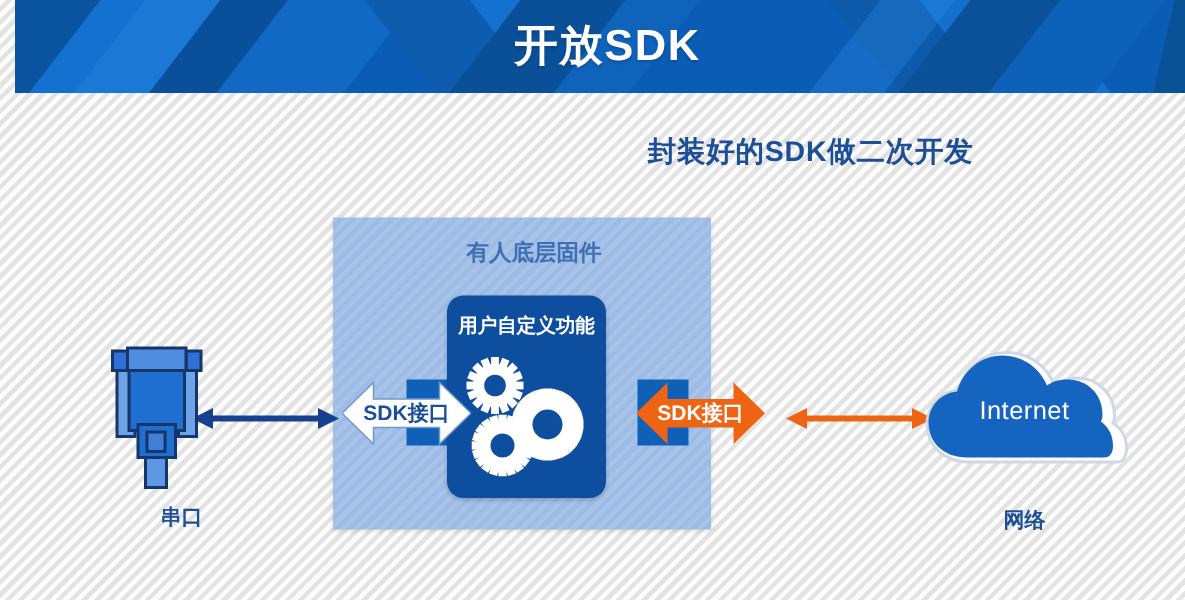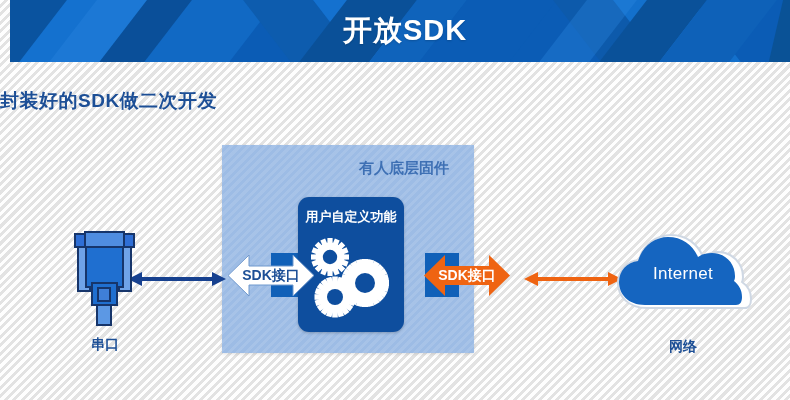--- a/index.html
+++ b/index.html
@@ -54,21 +54,21 @@
     font-weight: bold;
     letter-spacing: 1px;
     text-shadow: 0 1px 2px rgba(0,0,0,0.18);
   }
 
   
   #subtitle {
     position: absolute;
     left: 0; top: 88px;
     width: 649px;
-    text-align: left;
+    text-align: right;
     color: #1d4f96;
     font-size: 19px;
     font-weight: bold;
     letter-spacing: 0.5px;
   }
 
   
   #firmware-panel {
     position: absolute;
     left: 222px; top: 145px;
@@ -83,21 +83,20 @@
     box-shadow: 0 1px 3px rgba(0,0,0,0.12);
   }
   #firmware-label {
     position: absolute;
     left: 0; top: 14px;
     width: 268px;
     text-align: center;
     color: #3e70b4;
     font-size: 15px;
     font-weight: bold;
-    margin-left: 48px;
   }
 
   
   .side-tab {
     position: absolute;
     top: 253px;
     width: 34px;
     height: 44px;
     background: #1060b8;
   }
@@ -169,21 +168,21 @@
     left: 58px; top: 228px;
     width: 94px; height: 130px;
   }
   #serial-icon {
     position: absolute;
     left: 8px; top: 0;
     width: 78px; height: 100px;
   }
   #serial-label {
     position: absolute;
-    left: 0; top: 108px;
+    left: 16px; top: 108px;
     width: 94px;
     text-align: center;
     color: #1d4f96;
     font-size: 14px;
     font-weight: bold;
   }
 
   
   #network-node {
     position: absolute;

